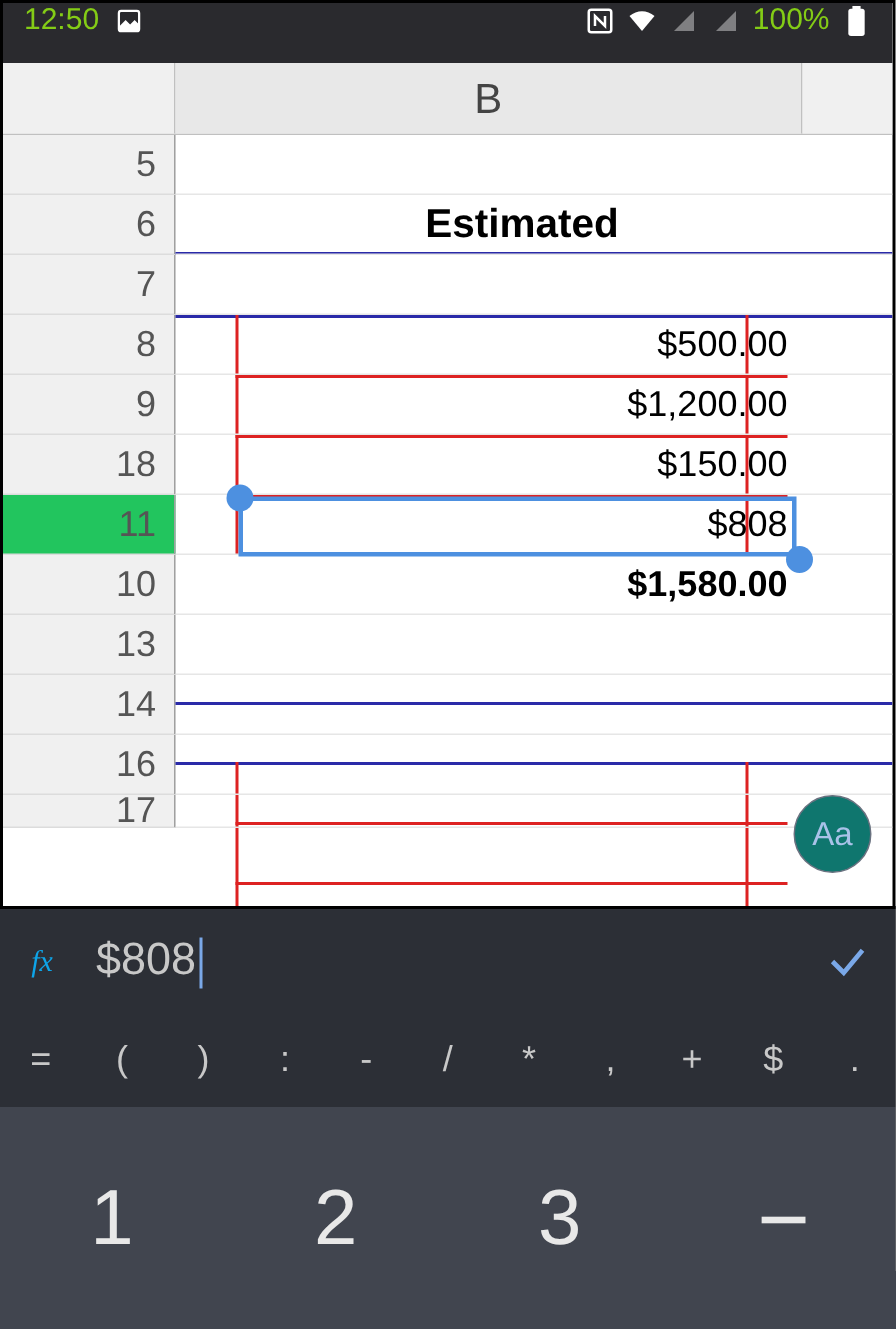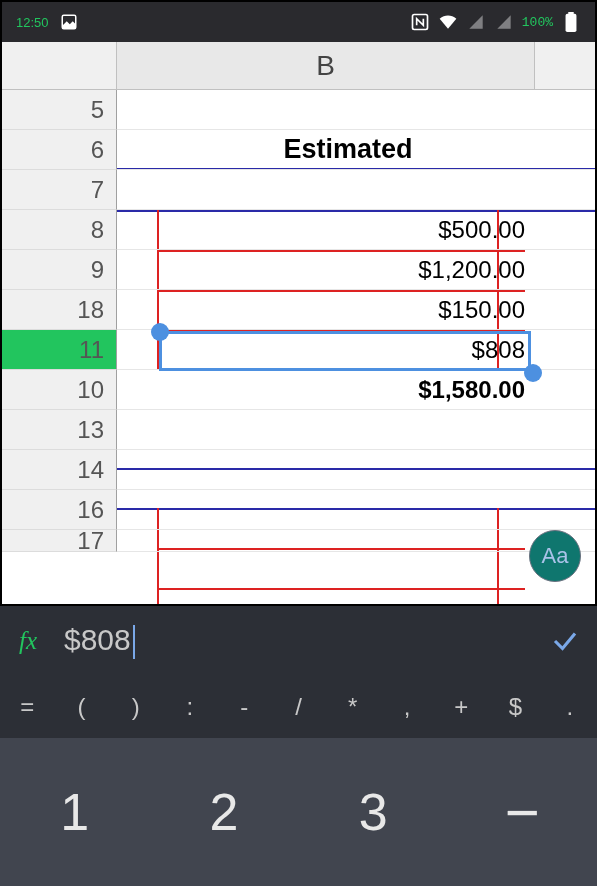--- a/index.html
+++ b/index.html
@@ -6,28 +6,28 @@
 body {
   width: 597px; height: 886px;
   font-family: Arial, Helvetica, sans-serif;
   background: #fff;
   overflow: hidden;
   border: 2px solid #000;
 }
 .status-bar {
   height: 40px;
   background: #2a2a2e;
-  color: #22c55e;
+  color: #84cc16;
   display: flex;
-  align-items: center;
+  align-items: flex-start;
   padding: 0 14px;
-  font-size: 13px;
+  font-size: 20px;
 }
 .status-left { display: flex; align-items: center; gap: 10px; }
-.status-right { margin-left: auto; display: flex; align-items: center; gap: 8px; font-family: Liberation Mono, monospace; }
+.status-right { margin-left: auto; display: flex; align-items: center; gap: 8px; }
 .stat-icon { width: 20px; height: 20px; display: inline-flex; align-items: center; justify-content: center; }
 
 .col-headers { display: flex; height: 48px; border-bottom: 1px solid #c0c0c0; }
 .corner-cell { width: 115px; background: #f0f0f0; border-right: 1px solid #c0c0c0; }
 .col-label { flex: 1; background: #e8e8e8; display: flex; align-items: center; justify-content: center; font-size: 28px; color: #444; border-right: 1px solid #c0c0c0; }
 .col-tail { width: 60px; background: #f0f0f0; }
 
 .sheet-body { position: relative; }
 .row { display: flex; height: 40px; }
 .row-header {
@@ -84,21 +84,21 @@
 
 .formula-bar {
   position: absolute; left: 0; right: 0; top: 604px;
   height: 72px;
   background: #2c2f36;
   display: flex; align-items: center;
   border-top: 2px solid #000;
 }
 .fx-label {
   width: 56px; text-align: center;
-  font-style: italic; font-size: 25px; color: #22c55e;
+  font-style: italic; font-size: 20px; color: #0ea5e9;
   font-family: 'Times New Roman', serif;
 }
 .formula-input {
   flex: 1;
   color: #c8c8c8;
   font-size: 30px;
   padding-left: 8px;
   position: relative;
 }
 .cursor { display:inline-block; width:2px; height:34px; background:#7aa8e8; vertical-align:middle; margin-left:2px; }

